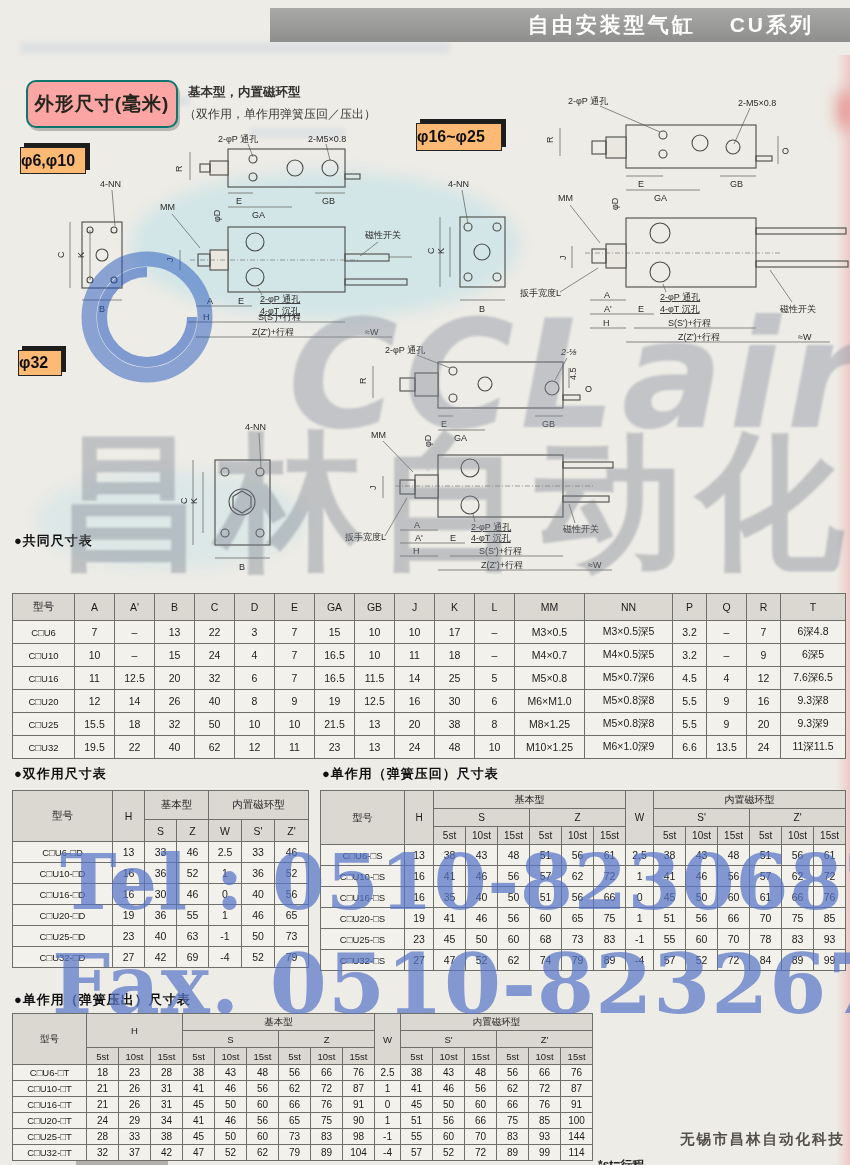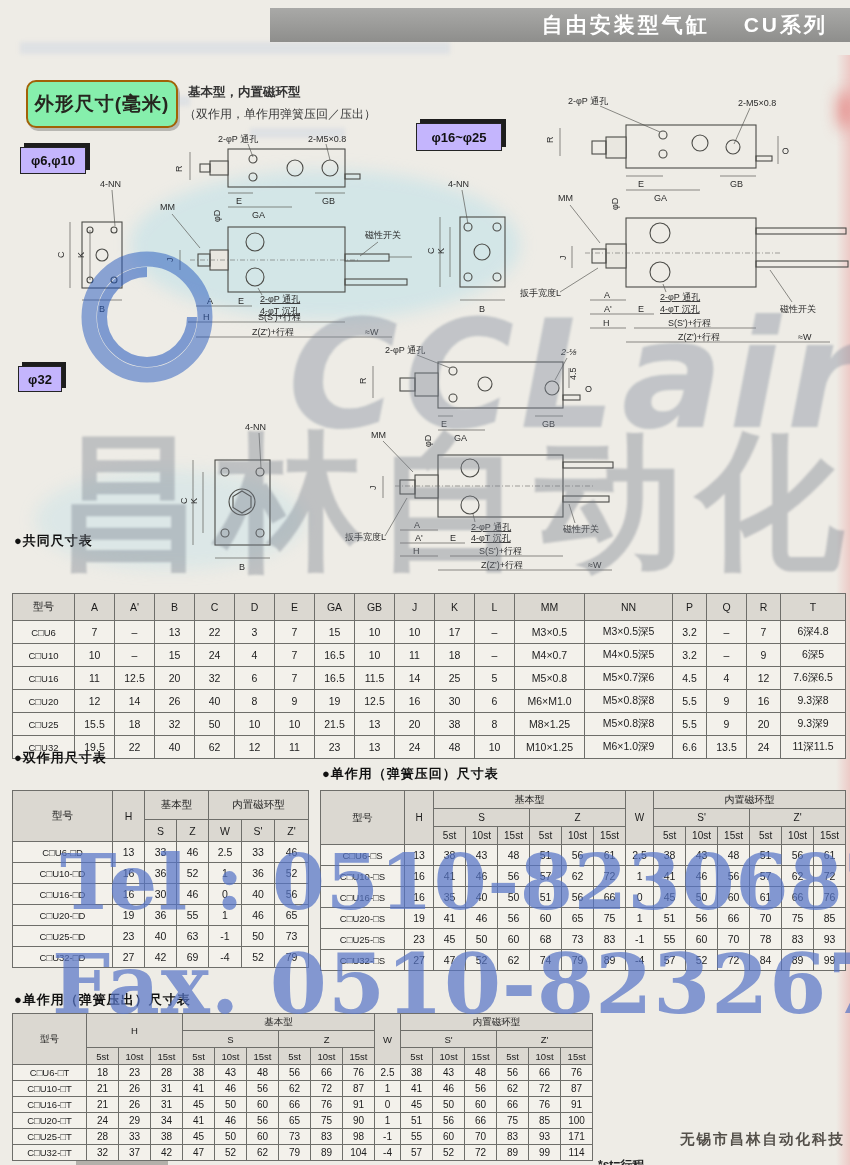--- a/index.html
+++ b/index.html
@@ -3,33 +3,33 @@
 <meta charset="utf-8">
 <style>
   html,body{margin:0;padding:0;background:#dcdad4;}
   .page{position:relative;width:850px;height:1165px;overflow:hidden;
         background:#eeece6;font-family:"Liberation Sans",sans-serif;color:#222;}
   .abs{position:absolute;}
   .z1{z-index:1}.z2{z-index:2}.z3{z-index:3}
 
   
   .hdr{left:270px;top:8px;width:580px;height:34px;background:linear-gradient(#a9a9a7,#8e8e8c);
-       display:flex;align-items:center;justify-content:flex-end;gap:34px;padding-right:22px;box-sizing:border-box;}
+       display:flex;align-items:center;justify-content:flex-end;gap:34px;padding-right:36px;box-sizing:border-box;}
   .hdr span{color:#fff;font-size:21px;font-weight:bold;letter-spacing:3px;}
 
   
-  .secbox{left:26px;top:80px;width:148px;height:44px;border:2px solid #a16207;border-radius:10px;
-          background:#86efac;box-shadow:2px 3px 0 rgba(140,140,135,.55);
+  .secbox{left:26px;top:80px;width:148px;height:44px;border:2px solid #0f766e;border-radius:10px;
+          background:#fca5a5;box-shadow:2px 3px 0 rgba(140,140,135,.55);
           display:flex;align-items:center;justify-content:center;font-size:19px;font-weight:bold;color:#26261f;letter-spacing:1px;}
   .sub1{left:188px;top:84px;font-size:12.5px;font-weight:bold;color:#333;}
   .sub2{left:184px;top:106px;font-size:12px;color:#3a3a3a;}
 
   
-  .badge{background:#c4b5fd;border:1.5px solid #242424;box-shadow:4px -4px 0 #1d1d1d;
-         display:flex;align-items:center;justify-content:center;font-size:13px;font-weight:bold;color:#111;}
+  .badge{background:#fdba74;border:1.5px solid #242424;box-shadow:4px -4px 0 #1d1d1d;
+         display:flex;align-items:center;font-size:16px;font-weight:bold;color:#111;}
 
   
   .ttl{font-size:13px;font-weight:bold;color:#111;letter-spacing:1px;}
   table.dim{border-collapse:collapse;table-layout:fixed;background:#f3f1eb;
             font-family:"Liberation Sans",sans-serif;font-size:10.5px;color:#1c1c1c;}
   table.dim th,table.dim td{border:1px solid #6e6e6a;text-align:center;padding:0;font-weight:normal;overflow:hidden;white-space:nowrap;}
   table.dim thead th{background:#dbd8d1;}
   .t-common{width:833px}.t-common thead th{height:26px}.t-common td{height:22px}
   .t-double{width:296px}.t-double thead tr:first-child th{height:28px}.t-double thead tr:last-child th{height:21px}.t-double td{height:20px}
   .t-return{width:525px}.t-return thead th{height:17px;font-size:10px}.t-return td{height:20px}
@@ -82,21 +82,21 @@
   </div>
   <div class="abs sub1 z2">基本型，内置磁环型</div>
   <div class="abs sub2 z2">（双作用，单作用弹簧压回／压出）</div>
 
   <div class="abs badge z2" style="left:20px;top:147px;width:64px;height:25px">
     <span>φ6,φ10</span>
     </div>
   <div class="abs badge z2" style="left:416px;top:123px;width:84px;height:26px">
     <span>φ16~φ25</span>
     </div>
-  <div class="abs badge z2" style="left:18px;top:366px;width:42px;height:24px">
+  <div class="abs badge z2" style="left:18px;top:350px;width:42px;height:24px">
     <span>φ32</span>
     </div>
 
   <svg class="abs draw z2" style="left:60px;top:130px" width="460" height="230" viewBox="0 0 460 230">
 
     <text x="158" y="12">2-φP 通孔</text>
     <line class="thin" x1="188" y1="14" x2="193" y2="27"></line>
     <text x="248" y="12">2-M5×0.8</text>
     <line class="thin" x1="266" y1="14" x2="270" y2="30"></line>
     <rect class="ln" x="168" y="19" width="117" height="38"></rect>
@@ -471,21 +471,21 @@
             <td>M6×1.0深9</td>
             <td>6.6</td>
             <td>13.5</td>
             <td>24</td>
             <td>11深11.5</td>
           </tr>
         </tbody>
     </table>
   </div>
 
-  <div class="abs ttl z2" style="left:14px;top:749px">●双作用尺寸表</div>
+  <div class="abs ttl z2" style="left:14px;top:765px">●双作用尺寸表</div>
   <div class="abs z2" style="left:12px;top:790px">
     <table class="dim t-double">
       <colgroup>
           <col style="width:100px">
           <col style="width:32px">
           <col style="width:32px">
           <col style="width:32px">
           <col style="width:33px">
           <col style="width:33px">
           <col style="width:34px">
@@ -838,21 +838,21 @@
             <td>60</td>
             <td>73</td>
             <td>83</td>
             <td>98</td>
             <td>-1</td>
             <td>55</td>
             <td>60</td>
             <td>70</td>
             <td>83</td>
             <td>93</td>
-            <td>171</td>
+            <td>144</td>
           </tr>
           <tr>
             <td class="model">C□U32-□T</td>
             <td>32</td>
             <td>37</td>
             <td>42</td>
             <td>47</td>
             <td>52</td>
             <td>62</td>
             <td>79</td>

